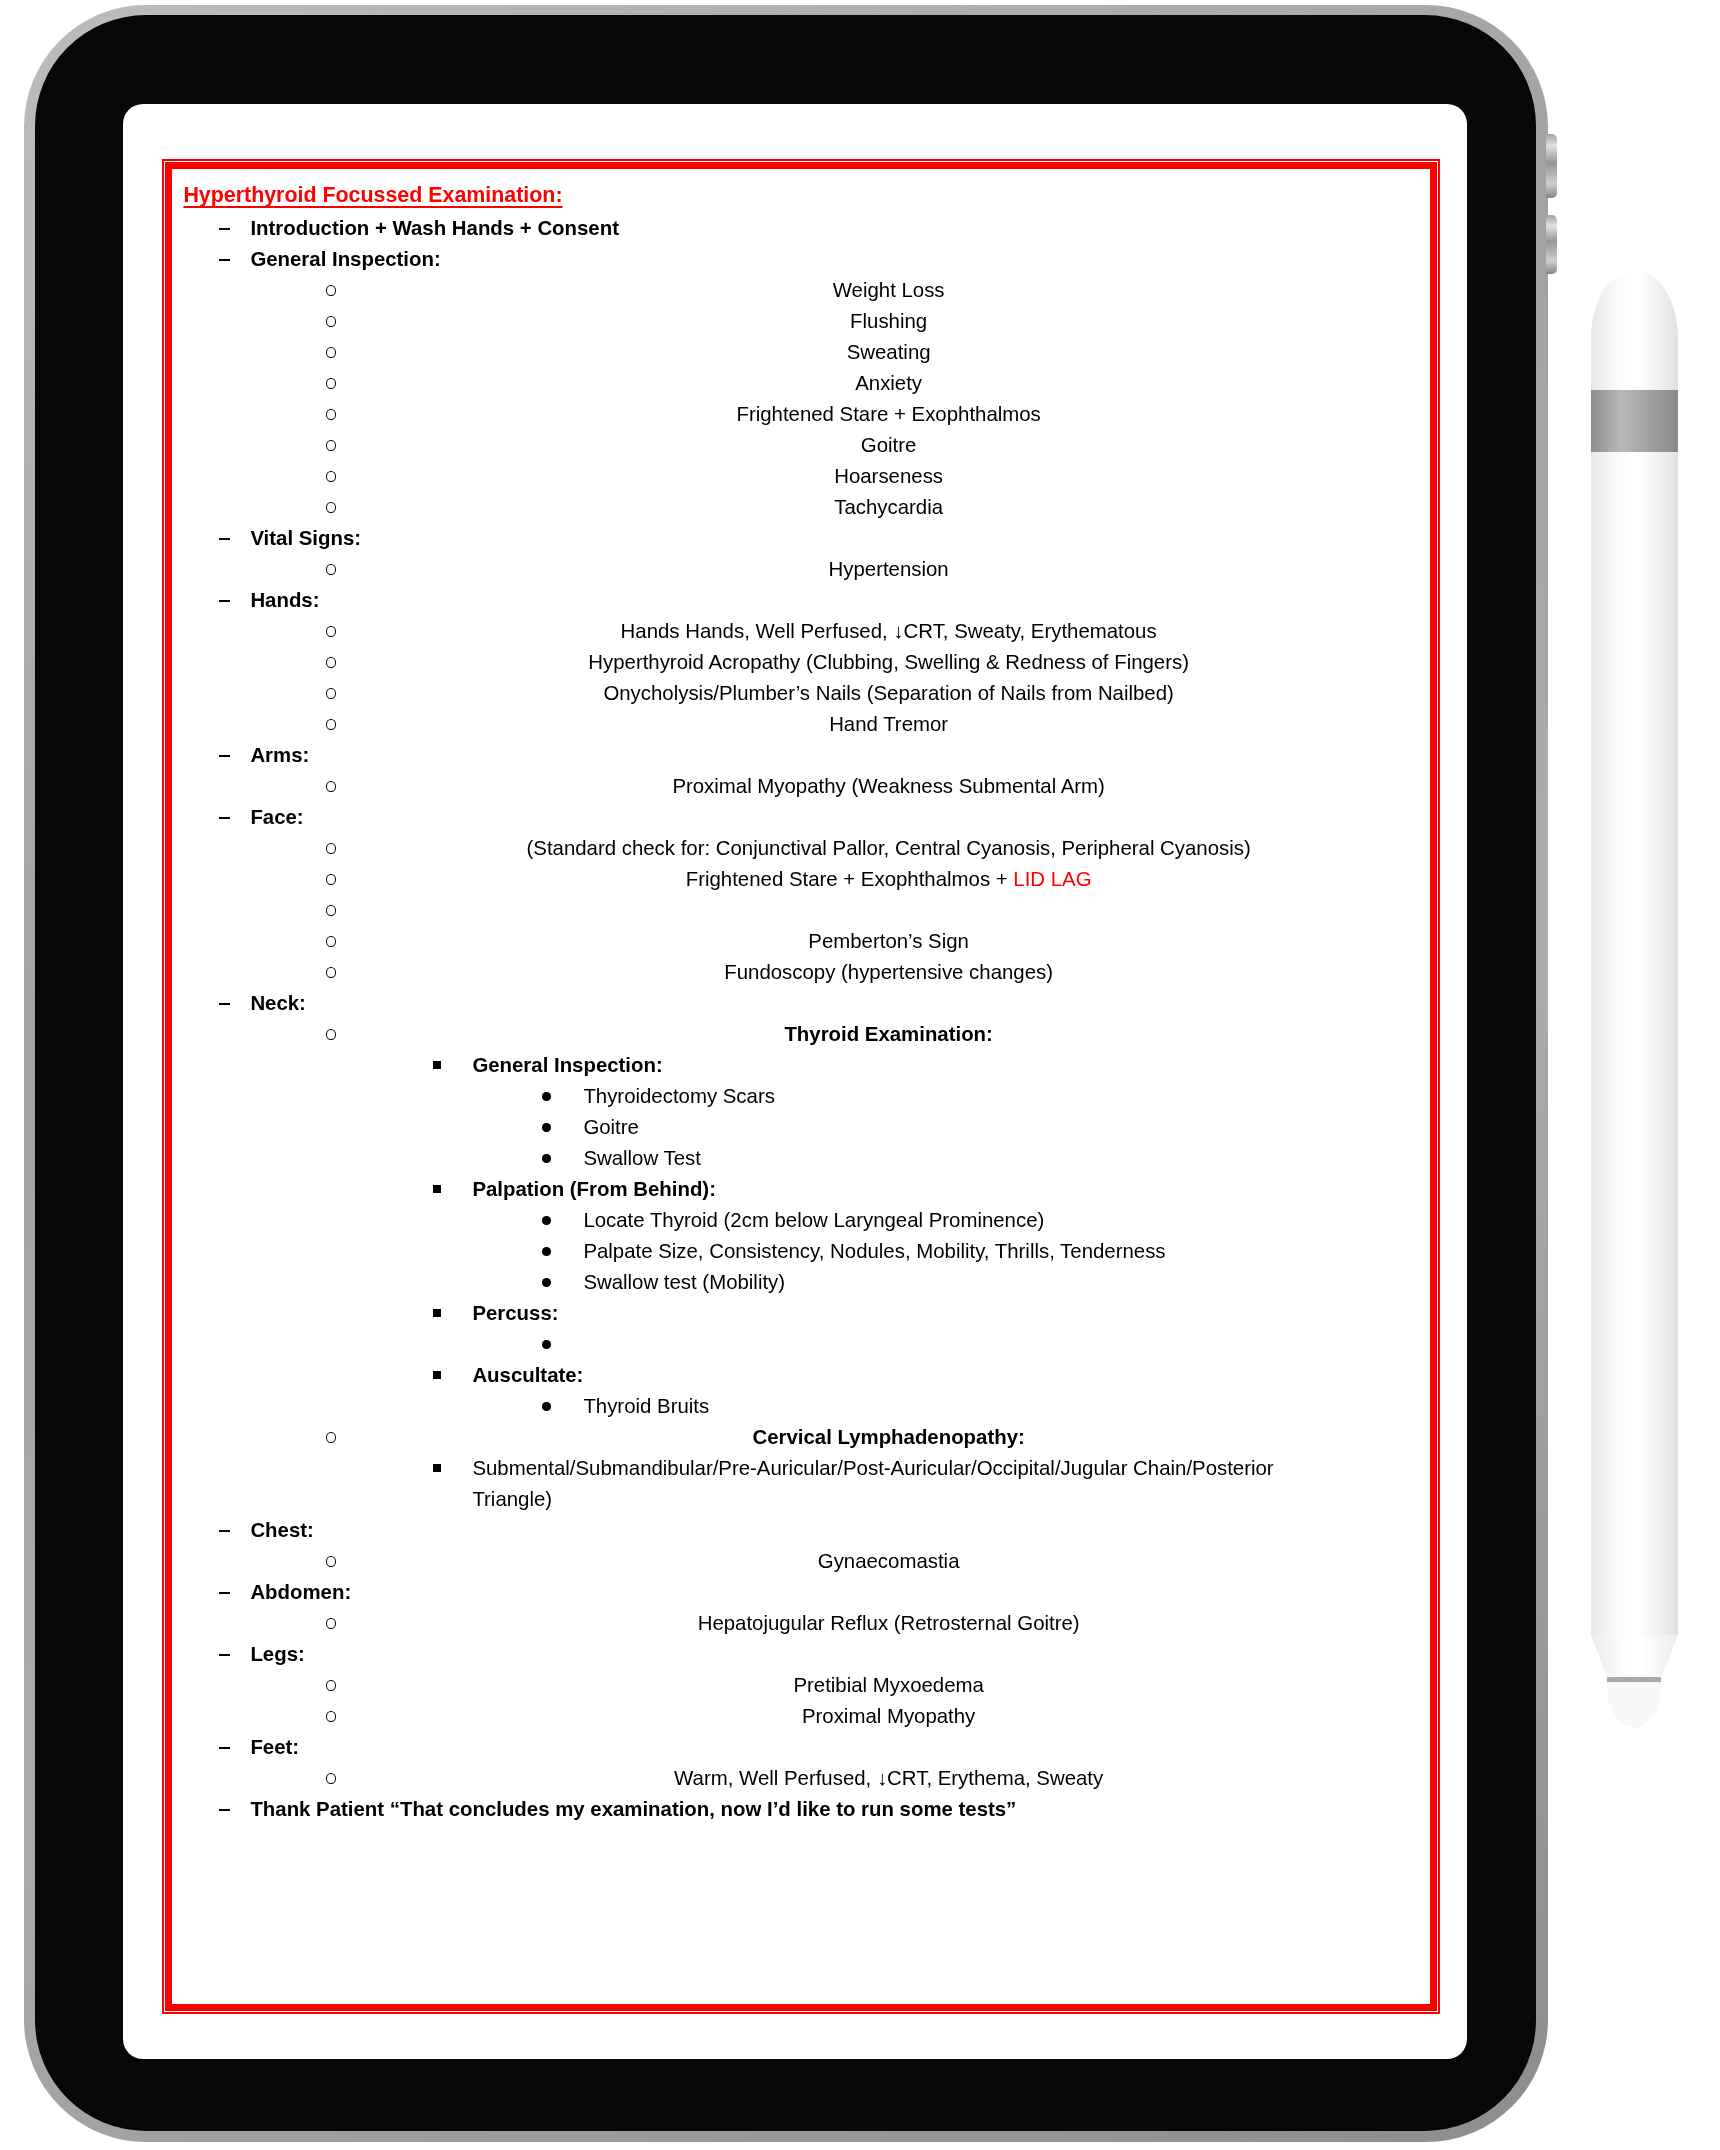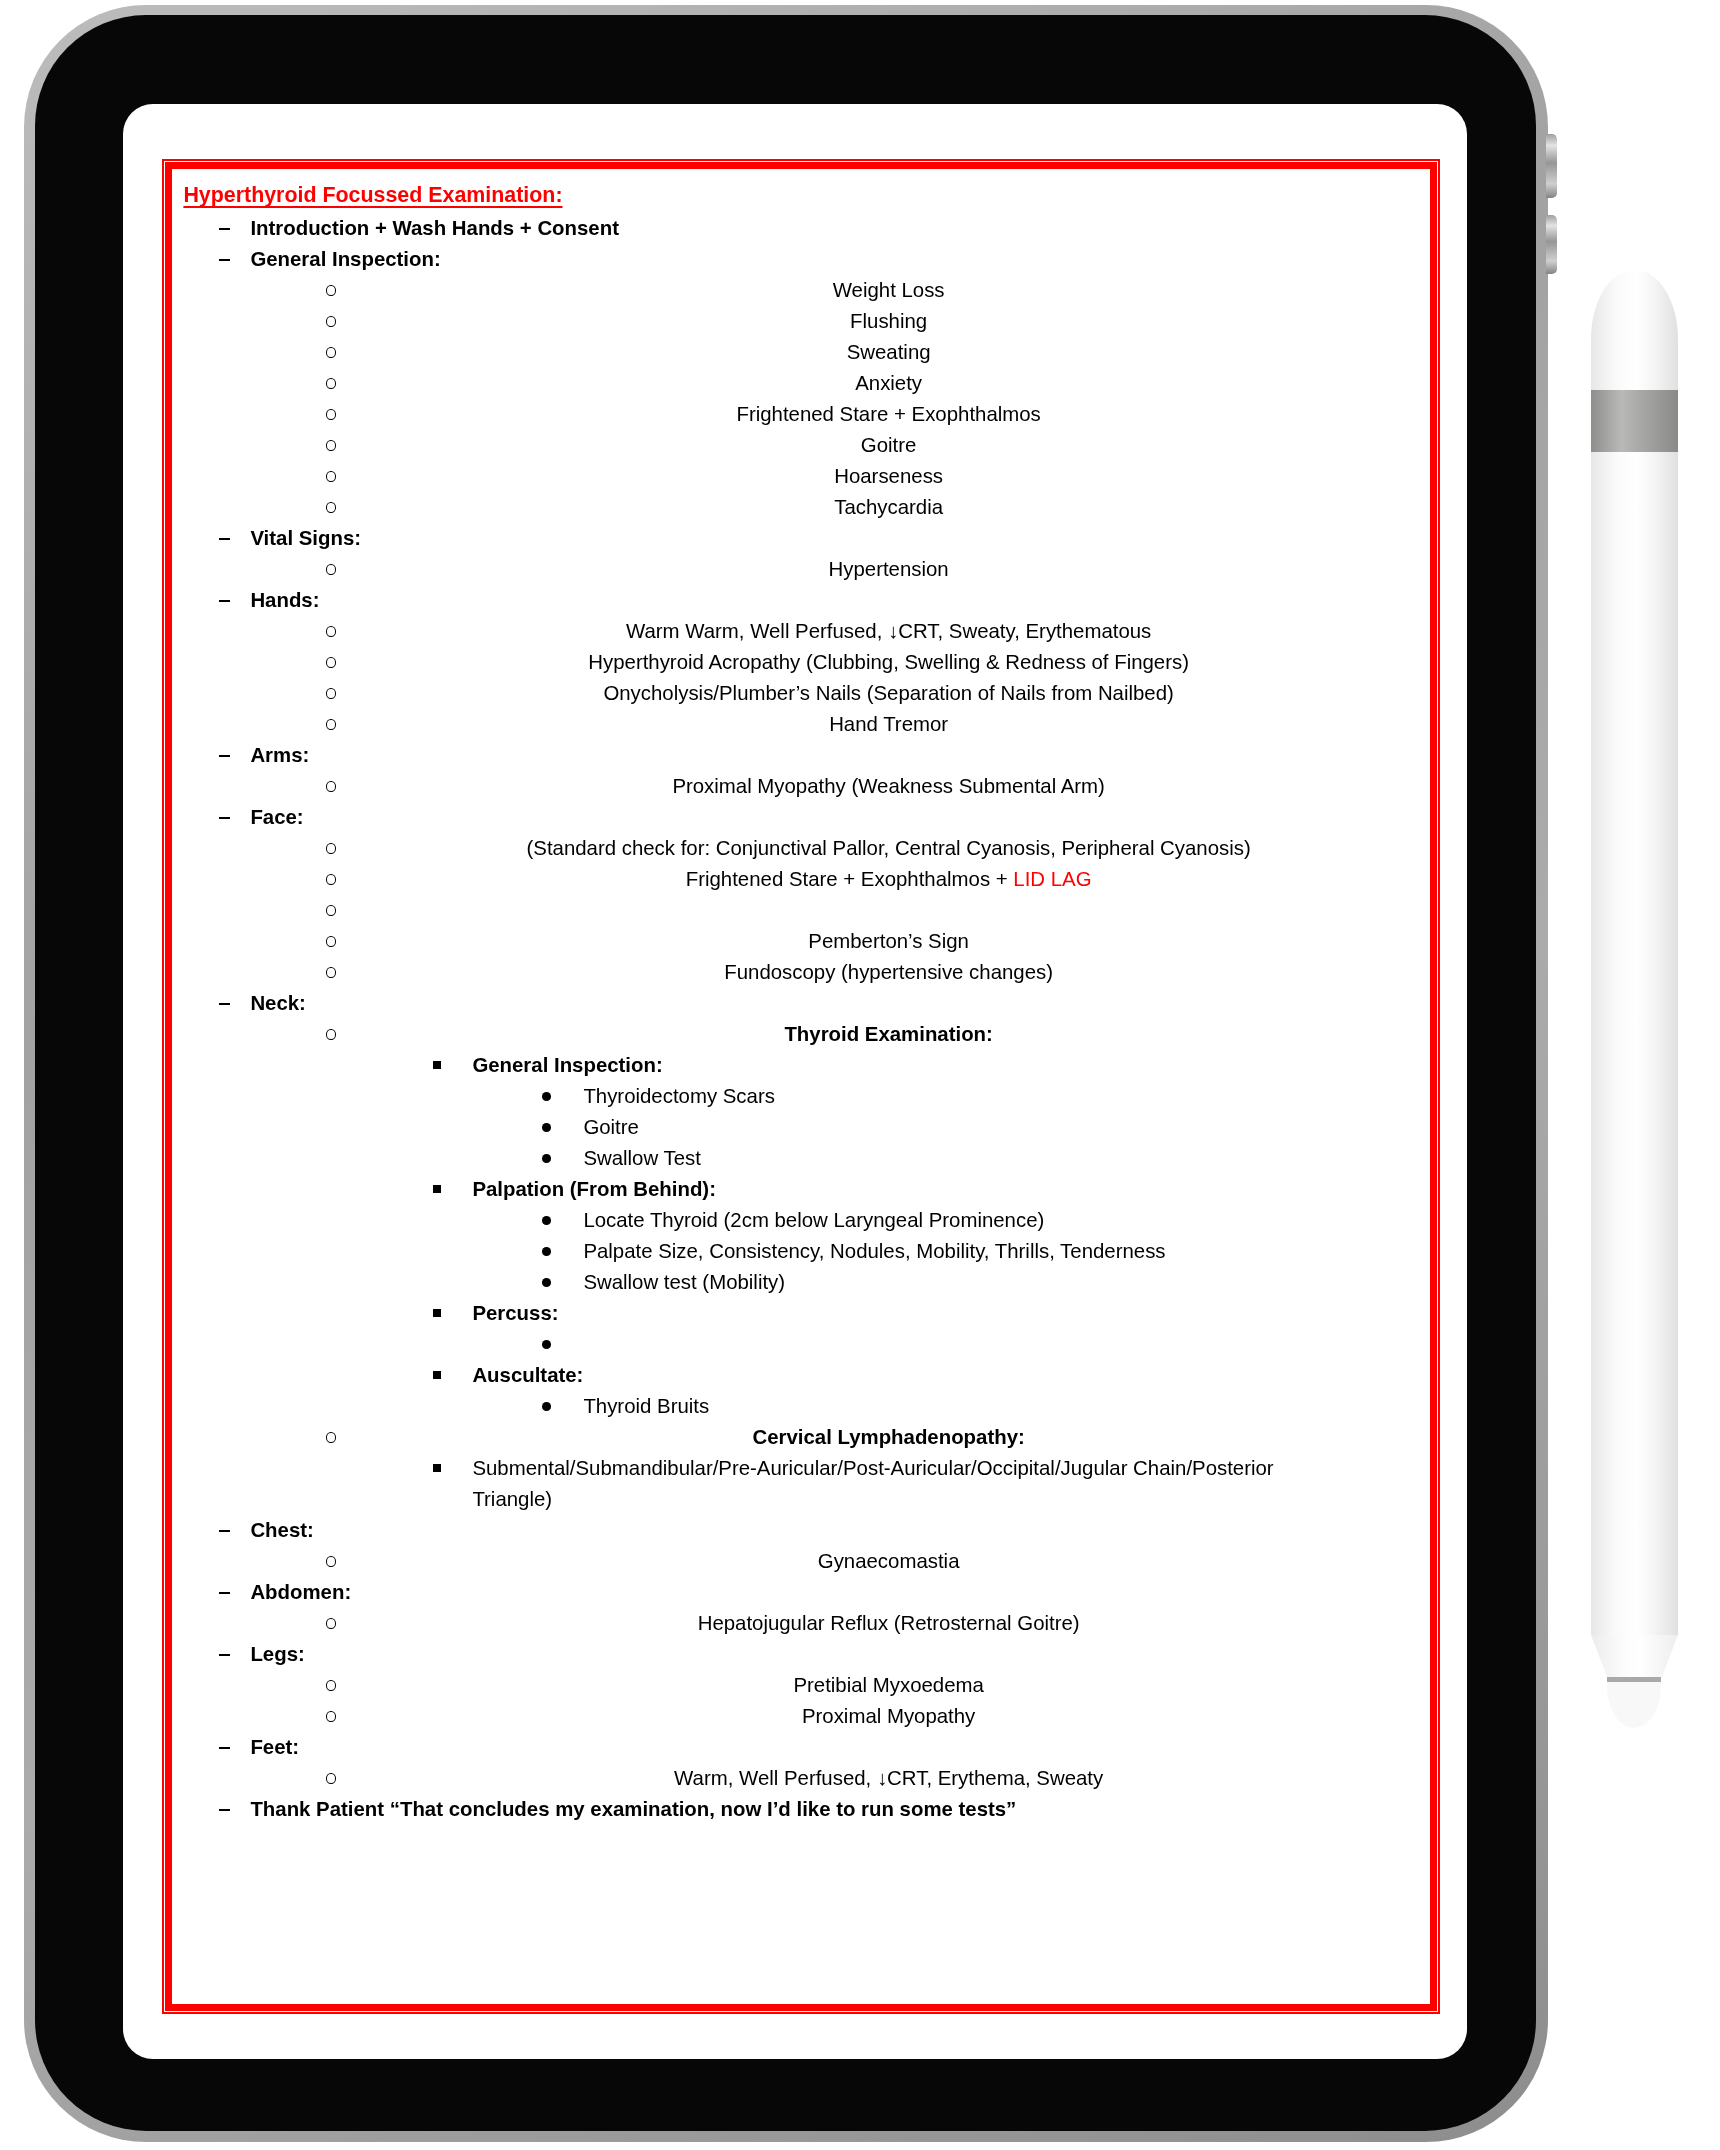--- a/index.html
+++ b/index.html
@@ -11,21 +11,21 @@
     position: absolute; left: 24px; top: 5.1px; width: 1524px; height: 2137px;
     border-radius: 122px;
     background: linear-gradient(150deg, #bcbcbc 0%, #a2a2a2 35%, #ababab 60%, #8d8d8d 100%);
   }
   .bezel {
     position: absolute; left: 11.2px; top: 10.2px; right: 12.2px; bottom: 11.2px;
     background: #070707; border-radius: 111px;
   }
   .screen {
     position: absolute; left: 88px; top: 89px; width: 1344px; height: 1955px;
-    background: #ffffff; border-radius: 30px;
+    background: #ffffff; border-radius: 20px;
   }
 
   
   .side-btn {
     position: absolute; width: 10.7px; left: 1546px;
     border-radius: 0 5.1px 5.1px 0;
     background: linear-gradient(180deg, #9f9f9f 0%, #e3e3e3 18%, #969696 45%, #cfcfcf 78%, #848484 100%);
   }
   .btn-1 { top: 134px; height: 64px; }
   .btn-2 { top: 215px; height: 59px; }
@@ -157,21 +157,21 @@
                   <div class="item lvl2">
                     <span class="b"><span class="shape circle"></span></span>
                     <span class="t"><span>Hypertension</span></span>
                   </div>
                   <div class="item lvl1 bold">
                     <span class="b"><span class="shape dash"></span></span>
                     <span class="t"><span>Hands:</span></span>
                   </div>
                   <div class="item lvl2">
                     <span class="b"><span class="shape circle"></span></span>
-                    <span class="t"><span>Warm Warm, Well Perfused, ↓CRT, Sweaty, Erythematous</span></span>
+                    <span class="t"><span>Hands Hands, Well Perfused, ↓CRT, Sweaty, Erythematous</span></span>
                   </div>
                   <div class="item lvl2">
                     <span class="b"><span class="shape circle"></span></span>
                     <span class="t"><span>Hyperthyroid Acropathy (Clubbing, Swelling &amp; Redness of Fingers)</span></span>
                   </div>
                   <div class="item lvl2">
                     <span class="b"><span class="shape circle"></span></span>
                     <span class="t"><span>Onycholysis/Plumber’s Nails (Separation of Nails from Nailbed)</span></span>
                   </div>
                   <div class="item lvl2">

